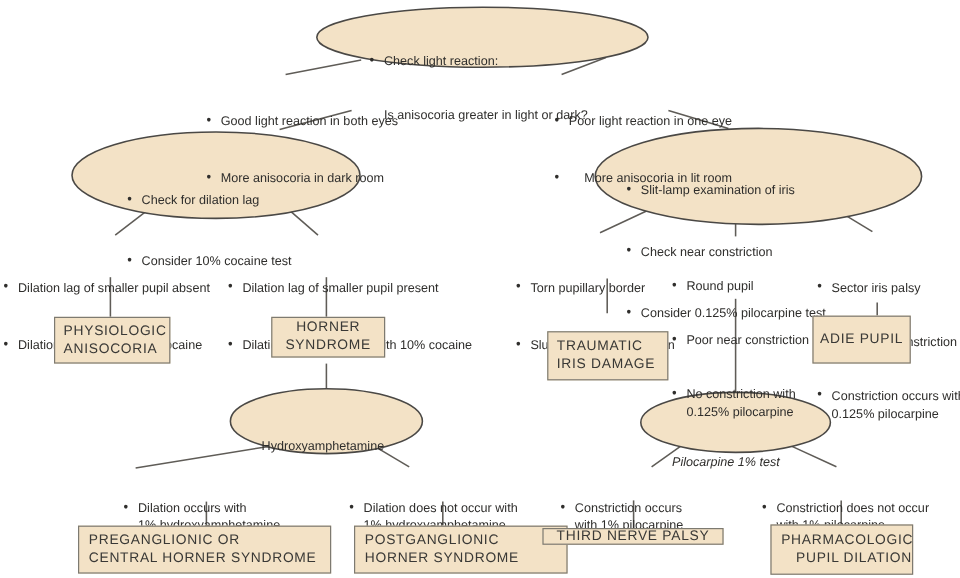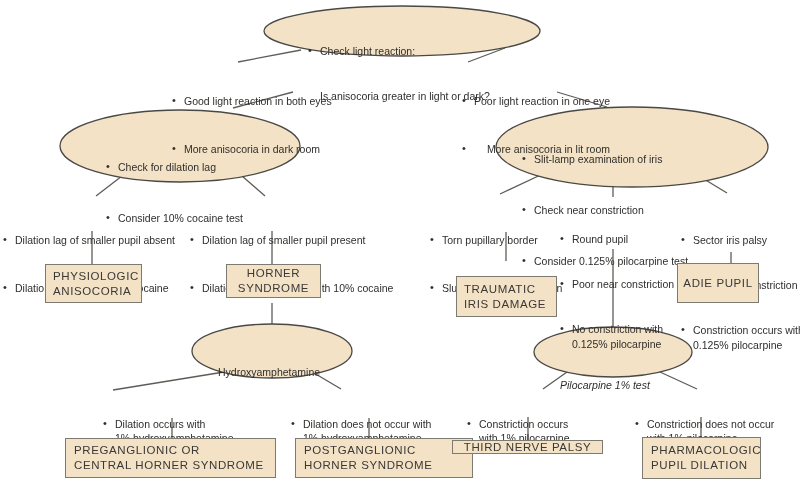--- a/index.html
+++ b/index.html
@@ -163,18 +163,18 @@
     <div>PREGANGLIONIC OR</div>
     <div>CENTRAL HORNER SYNDROME</div>
   </div>
   <div class="box pad" style="left:295px; top:438px; width:178px; height:40px; padding-left:8px;">
     <div>POSTGANGLIONIC</div>
     <div>HORNER SYNDROME</div>
   </div>
   <div class="box center" style="left:452px; top:440px; width:151px; height:14px;">
     <div>THIRD NERVE PALSY</div>
   </div>
-  <div class="box pad" style="left:642px; top:437px; width:119px; height:42px; padding-left:8px;">
+  <div class="box pad" style="left:642px; top:437px; width:119px; height:42px; padding-left:8px;text-align:right;">
     <div>PHARMACOLOGIC</div>
     <div>PUPIL DILATION</div>
   </div>
 
 </div>
 
 </body></html>

